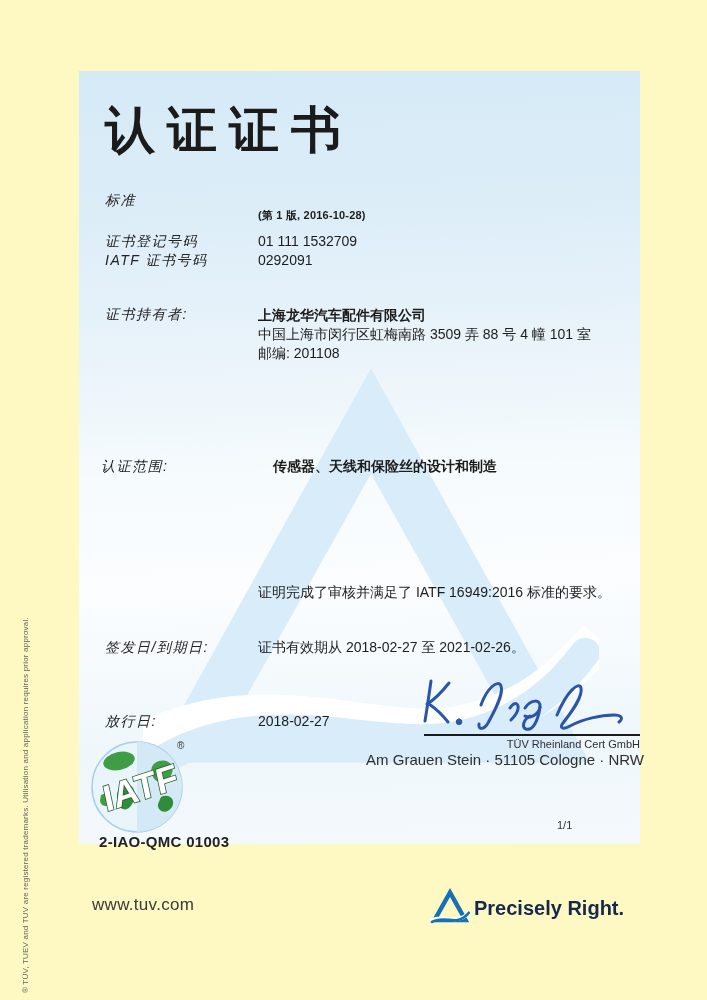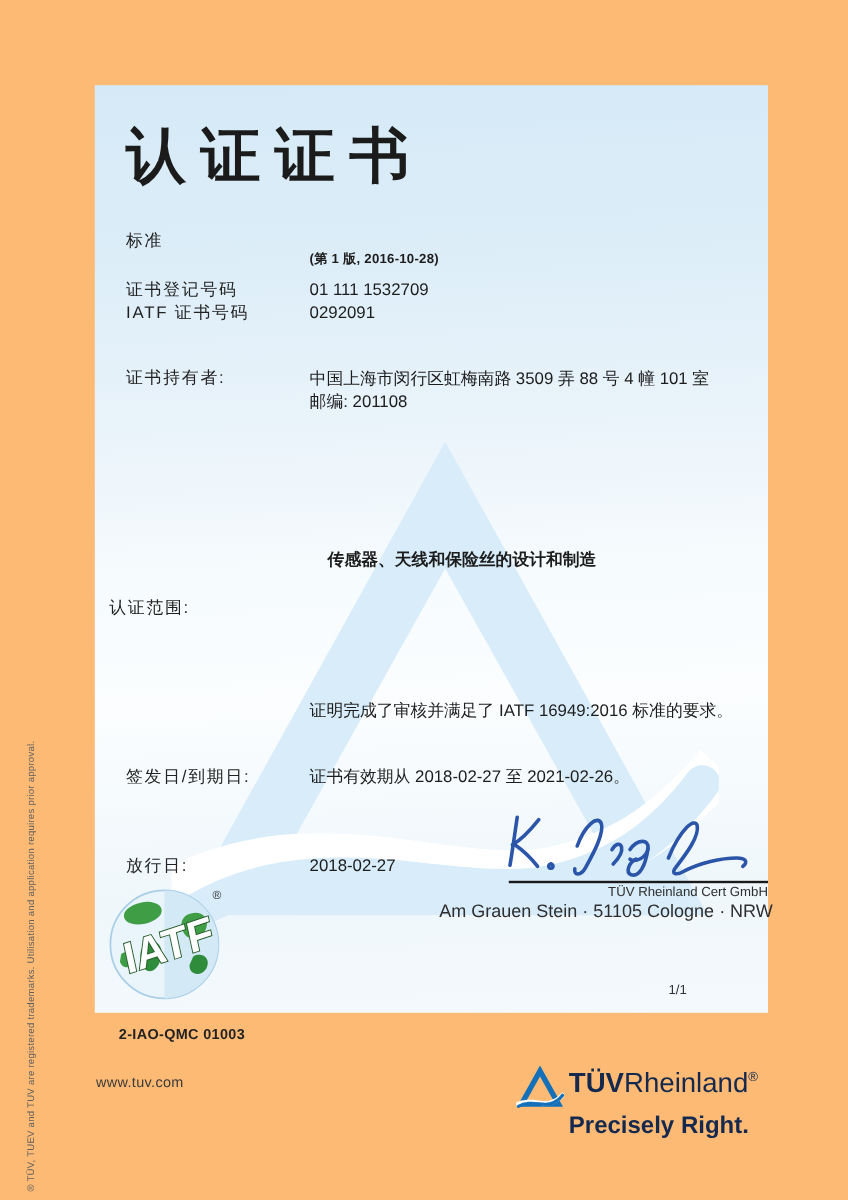--- a/index.html
+++ b/index.html
@@ -4,76 +4,76 @@
 <style>
   * { margin:0; padding:0; box-sizing:border-box; }
   html,body { width:707px; height:1000px; }
   body {
     font-family:"Liberation Sans", sans-serif;
     background:#ffffff;
     color:#1c1c1c;
     position:relative;
     overflow:hidden;
   }
-  .page { position:absolute; inset:0; background:#fdba74; }
+  .page { position:absolute; inset:0; background:#fef9c3; }
 
   
   .panel {
     position:absolute; left:79px; top:71px; width:561px; height:773px;
     background:linear-gradient(178deg,
       #d5eaf7 0%, #dcedf8 18%, #e9f3fa 36%,
       #f6fbfd 52%, #fbfdfe 66%, #eff7fb 86%, #f4f9fc 100%);
   }
   .panel * { position:absolute; }
 
   .watermark { left:64px; top:288px; width:456px; height:422px; color:#d8ecf9; z-index:0; }
 
   .title {
     left:26px; top:26px; font-size:50px; font-weight:700;
     letter-spacing:12px; color:#1b1b1b; z-index:2; white-space:nowrap;
   }
 
-  .lbl { font-size:14px; color:#222; letter-spacing:1.5px; z-index:2; white-space:nowrap; }
+  .lbl { font-size:14px; color:#222; letter-spacing:1.5px; z-index:2; white-space:nowrap;font-style:italic; }
   .val { font-size:14px; color:#1d1d1d; z-index:2; white-space:nowrap; }
   .bold { font-weight:700; }
 
   .standard-value  { left:179px; top:109px; font-size:21px; font-weight:700; letter-spacing:0.5px; }
   .standard-edition{ left:179px; top:137px; font-size:11px; font-weight:700; letter-spacing:0.2px; }
   .standard-label  { left:26px;  top:121px; }
 
   .reg-label   { left:26px;  top:162px; }
   .reg-value   { left:179px; top:162px; }
   .iatf-label  { left:26px;  top:181px; }
   .iatf-value  { left:179px; top:181px; }
 
   .holder-label { left:26px; top:235px; }
   .holder-block { left:179px; top:235px; font-size:14px; line-height:19px; z-index:2; white-space:nowrap; position:absolute; }
   .holder-block div { position:static; }
 
-  .scope-label { left:12px;  top:387px;margin-top:40px; }
+  .scope-label { left:22px;  top:387px; }
   .scope-value { left:194px; top:387px; font-weight:700;text-align:center; }
 
   .statement { left:179px; top:513px; }
 
   .validity-label { left:26px;  top:568px; }
   .validity-value { left:179px; top:568px; }
 
   .release-label { left:26px;  top:642px; }
   .release-value { left:179px; top:642px; }
 
   .signature-svg { left:338px; top:604px; width:218px; height:58px; z-index:3; }
   .sig-line { left:345px; top:663px; width:216px; height:0; border-top:2px solid #1a1a1a; z-index:2; }
   .sig-org  { right:0px; top:667px; font-size:11px; color:#2e2e2e; text-align:right; z-index:2; white-space:nowrap;margin-left:24px; }
   .sig-addr { right:-4px; top:680px; font-size:15px; color:#2e2e2e; text-align:right; z-index:2; white-space:nowrap; }
 
   .iatf-logo { left:10px; top:664px; width:100px; height:100px; z-index:2; }
-  .iatf-code { left:20px; top:784px; font-size:12px; font-weight:600; color:#222; z-index:2; letter-spacing:0.3px; }
+  .iatf-code { left:20px; top:762px; font-size:15px; font-weight:600; color:#222; z-index:2; letter-spacing:0.3px; }
   .page-indicator { left:478px; top:748px; font-size:11px; color:#333; z-index:2; }
 
-  .footer-url { position:absolute; left:80px; top:895px; font-size:12px; color:#3a3a3a; letter-spacing:0.3px; }
+  .footer-url { position:absolute; left:92px; top:895px; font-size:17px; color:#3a3a3a; letter-spacing:0.3px; }
 
   .brand-logo-triangle { position:absolute; left:430px; top:882px; width:40px; height:47px; color:#1470b8; }
   .brand-text { position:absolute; left:474px; top:885px; color:#15294e; }
   .brand-line { font-size:23px; line-height:26px; white-space:nowrap; }
   .brand-line .b { font-weight:700; }
   .brand-line .reg { font-size:11px; vertical-align:9px; }
   .brand-tagline { font-size:20px; font-weight:600; margin-top:12px; }
 
   .side-note {
     position:absolute; left:21px; top:993px;
@@ -109,20 +109,21 @@
     <div class="val standard-edition">(第 1 版, 2016-10-28)</div>
 
     <div class="lbl reg-label">证书登记号码</div>
     <div class="val reg-value">01 111 1532709</div>
 
     <div class="lbl iatf-label">IATF 证书号码</div>
     <div class="val iatf-value">0292091</div>
 
     <div class="lbl holder-label">证书持有者:</div>
     <div class="holder-block">
+      <div class="bold">上海龙华汽车配件有限公司</div>
       <div>中国上海市闵行区虹梅南路 3509 弄 88 号 4 幢 101 室</div>
       <div>邮编: 201108</div>
     </div>
 
     <div class="lbl scope-label">认证范围:</div>
     <div class="val scope-value">传感器、天线和保险丝的设计和制造</div>
 
     <div class="val statement">证明完成了审核并满足了 IATF 16949:2016 标准的要求。</div>
 
     <div class="lbl validity-label">签发日/到期日:</div>
@@ -165,20 +166,17 @@
 
     <div class="page-indicator">1/1</div>
   </div>
 
   <div class="footer-url">www.tuv.com</div>
 
   <svg class="brand-logo-triangle" viewBox="0 0 100 92">
     <use href="#tuv-mark"></use>
   </svg>
   <div class="brand-text">
-    <div class="brand-line">
-      <span class="b">TÜV</span><span>Rheinland</span><span class="reg">®</span>
-    </div>
     <div class="brand-tagline">Precisely Right.</div>
   </div>
 
   <div class="side-note">® TÜV, TUEV and TUV are registered trademarks. Utilisation and application requires prior approval.</div>
 </div>
 
 </body></html>

